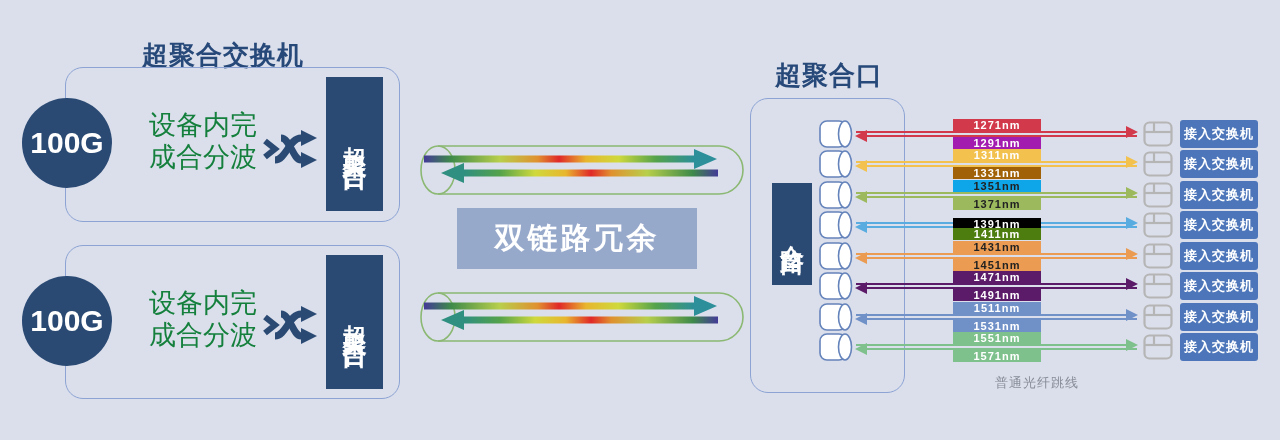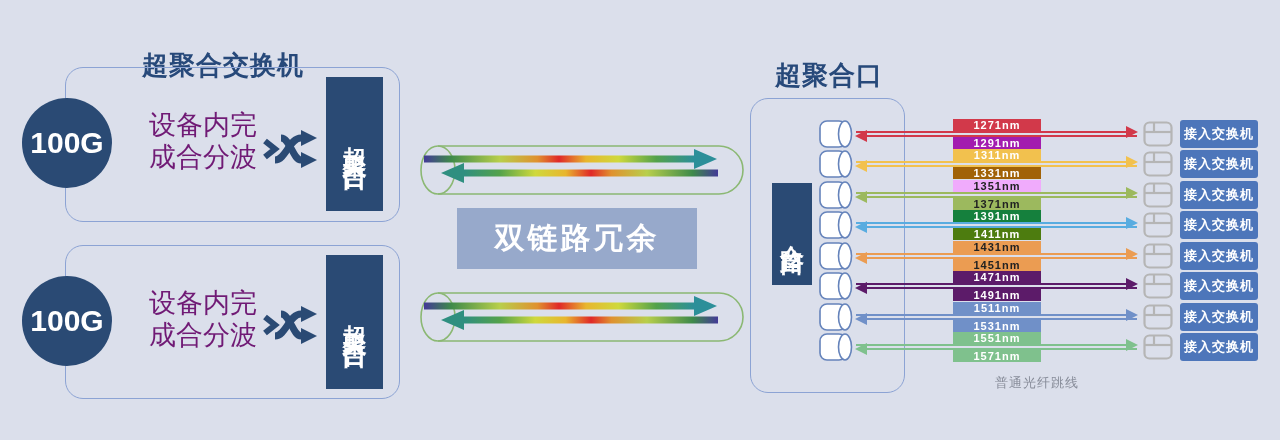--- a/index.html
+++ b/index.html
@@ -10,21 +10,21 @@
   }
   .abs{position:absolute;}
   
   .sec-title{color:#27497a;font-size:26px;font-weight:bold;letter-spacing:1px;white-space:nowrap;}
   
   .frame{border:1.6px solid #8ca3d4;border-radius:18px;background:transparent;}
   
   .circle{width:90px;height:90px;border-radius:50%;background:#2a4a74;color:#fff;
     display:flex;align-items:center;justify-content:center;font-size:30px;font-weight:bold;}
   
-  .desc{width:150px;color:#701a75;font-size:27px;line-height:1.18;text-align:center;white-space:nowrap;}
+  .desc{width:150px;color:#15803d;font-size:27px;line-height:1.18;text-align:center;white-space:nowrap;}
   
   .vblock{background:#2a4a74;color:#fff;display:flex;align-items:center;justify-content:center;}
   .vtext{writing-mode:vertical-rl;text-orientation:upright;font-weight:bold;color:#fff;}
   .port-text{font-size:24px;letter-spacing:8px;}
   .combiner-text{font-size:24px;letter-spacing:6px;}
   
   .link-label{width:240px;height:61px;background:#97a9cb;color:#fff;font-size:30px;font-weight:bold;
     letter-spacing:3px;display:flex;align-items:center;justify-content:center;}
   
   .wg{position:absolute;inset:0;}
@@ -71,21 +71,21 @@
           <stop offset="0.40" stop-color="#e8b62e"></stop>
         <stop offset="0.50" stop-color="#e02828"></stop>
           <stop offset="0.58" stop-color="#e0912f"></stop>
         <stop offset="0.72" stop-color="#b8cf4b"></stop>
           <stop offset="0.90" stop-color="#3e8a4a"></stop>
         <stop offset="1" stop-color="#433a97"></stop>
       </linearGradient>
     </defs>
   </svg>
 
-  <div class="abs sec-title" style="left:142px;top:48px;">超聚合交换机</div>
+  <div class="abs sec-title" style="left:142px;top:38px;">超聚合交换机</div>
 
   <div class="abs frame" style="left:65px;top:67px;width:333px;height:153px;"></div>
   <div class="abs circle" style="left:22px;top:98px;">100G</div>
   <div class="abs desc" style="left:128px;top:110px;">
     <span>设备内完</span><br>
     <span>成合分波</span>
   </div>
   <svg class="abs" style="left:262px;top:126px;" width="58" height="46" viewBox="0 0 58 46">
     <path d="M3 15 L13 23 L3 31" fill="none" stroke="#2a4a74" stroke-width="6"></path>
     <path d="M13 34 C24 34 27 12 39 12" fill="none" stroke="#2a4a74" stroke-width="7"></path>
@@ -175,40 +175,40 @@
       <line x1="11" y1="1.5" x2="11" y2="11" stroke="#b5b5b5" stroke-width="2.2"></line>
     </svg>
     <div class="access-btn">接入交换机</div>
   </div>
 
   <div class="wg" style="--cy:195px">
     <div class="wl-line wl-line-top" style="background-color: rgb(156, 185, 94);"></div>
     <div class="wl-head-r" style="border-left-color: rgb(156, 185, 94);"></div>
     <div class="wl-line wl-line-bot" style="background-color: rgb(156, 185, 94);"></div>
     <div class="wl-head-l" style="border-right-color: rgb(156, 185, 94);"></div>
-    <div class="wl-label wl-label-top" style="background-color: #f0abfc; color: rgb(34, 34, 34); text-align: center;">1351nm</div>
+    <div class="wl-label wl-label-top" style="background-color: #0ea5e9; color: rgb(34, 34, 34); text-align: center;">1351nm</div>
     <div class="wl-label wl-label-bot" style="background-color: rgb(156, 185, 94); color: rgb(34, 34, 34);">1371nm</div>
     <svg class="cyl" width="34" height="28" viewBox="0 0 34 28">
       <rect x="1" y="1" width="26" height="26" rx="7" fill="#fff" stroke="#6583bb" stroke-width="1.6"></rect>
       <ellipse cx="26" cy="14" rx="6.5" ry="13" fill="#fff" stroke="#6583bb" stroke-width="1.6"></ellipse>
     </svg>
     <svg class="sw-icon" width="30" height="26" viewBox="0 0 30 26">
       <rect x="1.5" y="1.5" width="27" height="23" rx="5" fill="none" stroke="#b5b5b5" stroke-width="2.2"></rect>
       <line x1="1.5" y1="11" x2="28.5" y2="11" stroke="#b5b5b5" stroke-width="2.2"></line>
       <line x1="11" y1="1.5" x2="11" y2="11" stroke="#b5b5b5" stroke-width="2.2"></line>
     </svg>
     <div class="access-btn">接入交换机</div>
   </div>
 
   <div class="wg" style="--cy:225px">
     <div class="wl-line wl-line-top" style="background-color: rgb(88, 172, 224);"></div>
     <div class="wl-head-r" style="border-left-color: rgb(88, 172, 224);"></div>
     <div class="wl-line wl-line-bot" style="background-color: rgb(88, 172, 224);"></div>
     <div class="wl-head-l" style="border-right-color: rgb(88, 172, 224);"></div>
-    <div class="wl-label wl-label-top" style="background-color: #15803d; color: rgb(255, 255, 255);">1391nm</div>
+    <div class="wl-label wl-label-top" style="background-color: #000000; color: rgb(255, 255, 255); margin-top: 8px;">1391nm</div>
     <div class="wl-label wl-label-bot" style="background-color: #4d7c0f; color: rgb(255, 255, 255);">1411nm</div>
     <svg class="cyl" width="34" height="28" viewBox="0 0 34 28">
       <rect x="1" y="1" width="26" height="26" rx="7" fill="#fff" stroke="#6583bb" stroke-width="1.6"></rect>
       <ellipse cx="26" cy="14" rx="6.5" ry="13" fill="#fff" stroke="#6583bb" stroke-width="1.6"></ellipse>
     </svg>
     <svg class="sw-icon" width="30" height="26" viewBox="0 0 30 26">
       <rect x="1.5" y="1.5" width="27" height="23" rx="5" fill="none" stroke="#b5b5b5" stroke-width="2.2"></rect>
       <line x1="1.5" y1="11" x2="28.5" y2="11" stroke="#b5b5b5" stroke-width="2.2"></line>
       <line x1="11" y1="1.5" x2="11" y2="11" stroke="#b5b5b5" stroke-width="2.2"></line>
     </svg>

